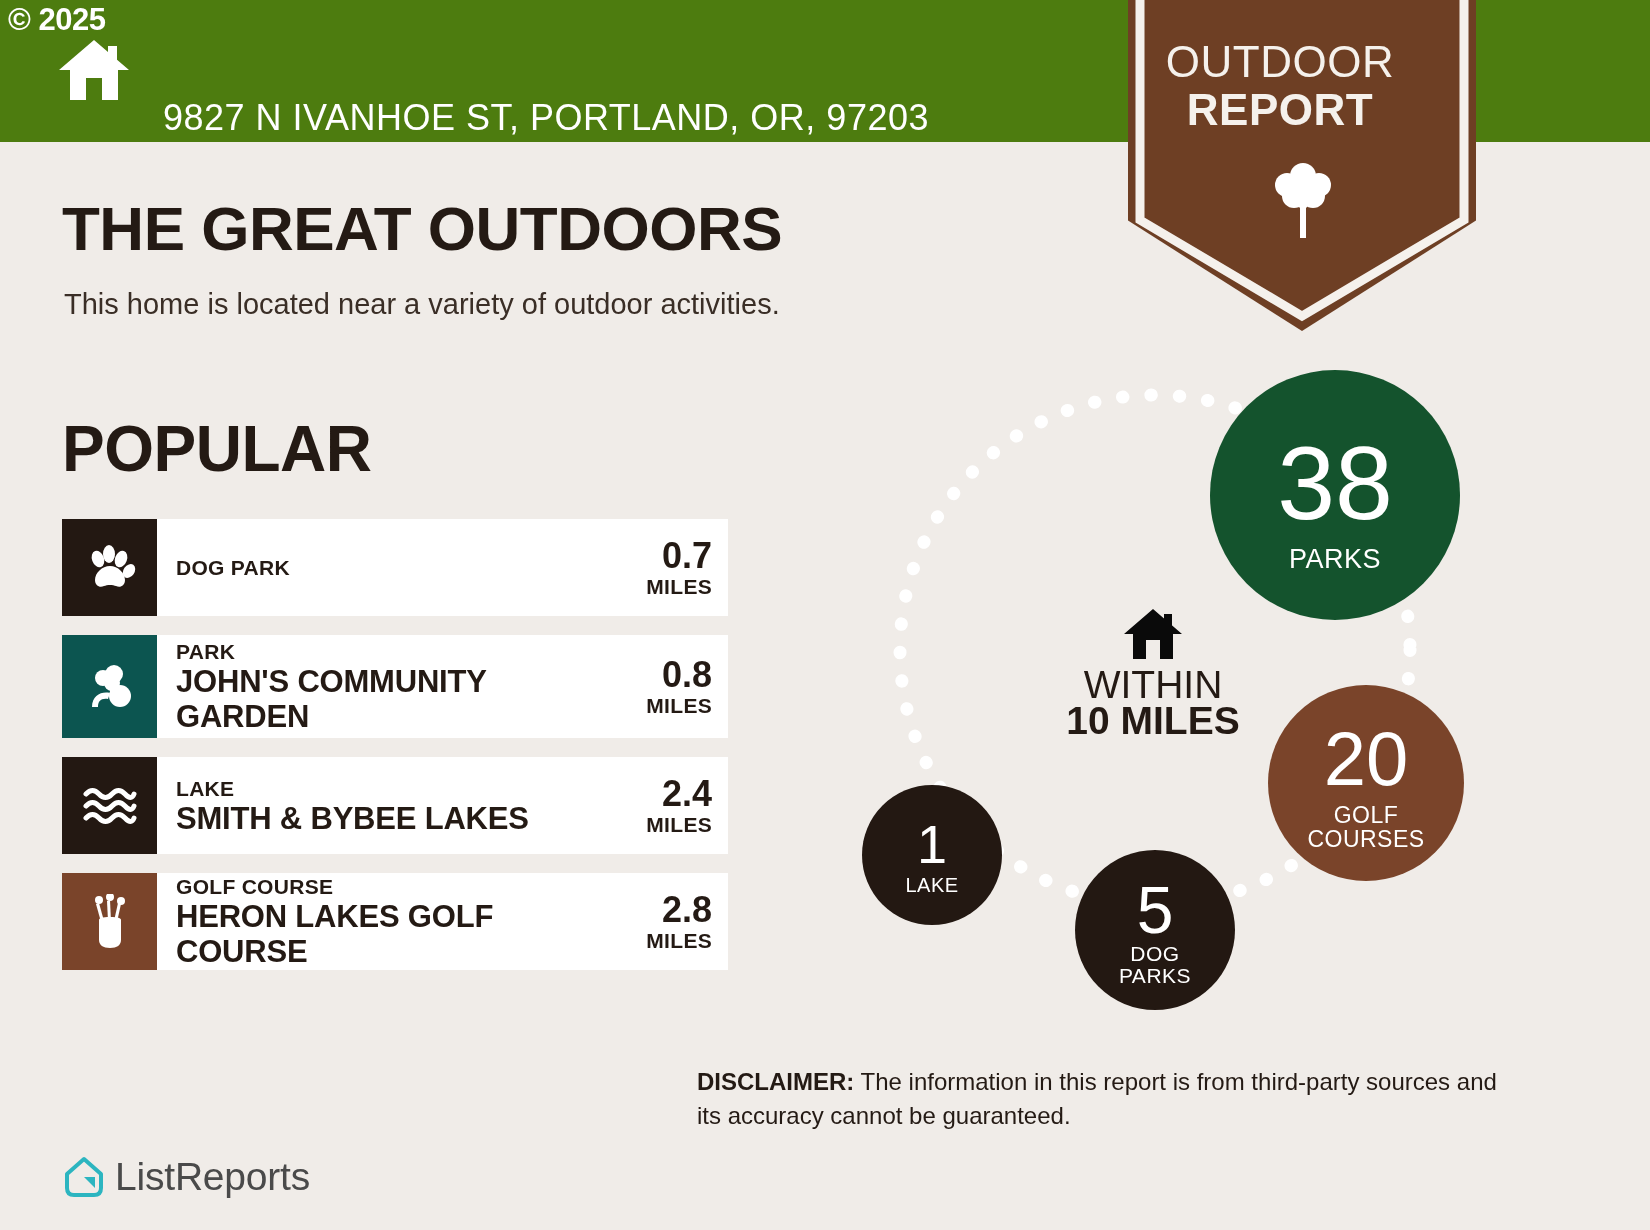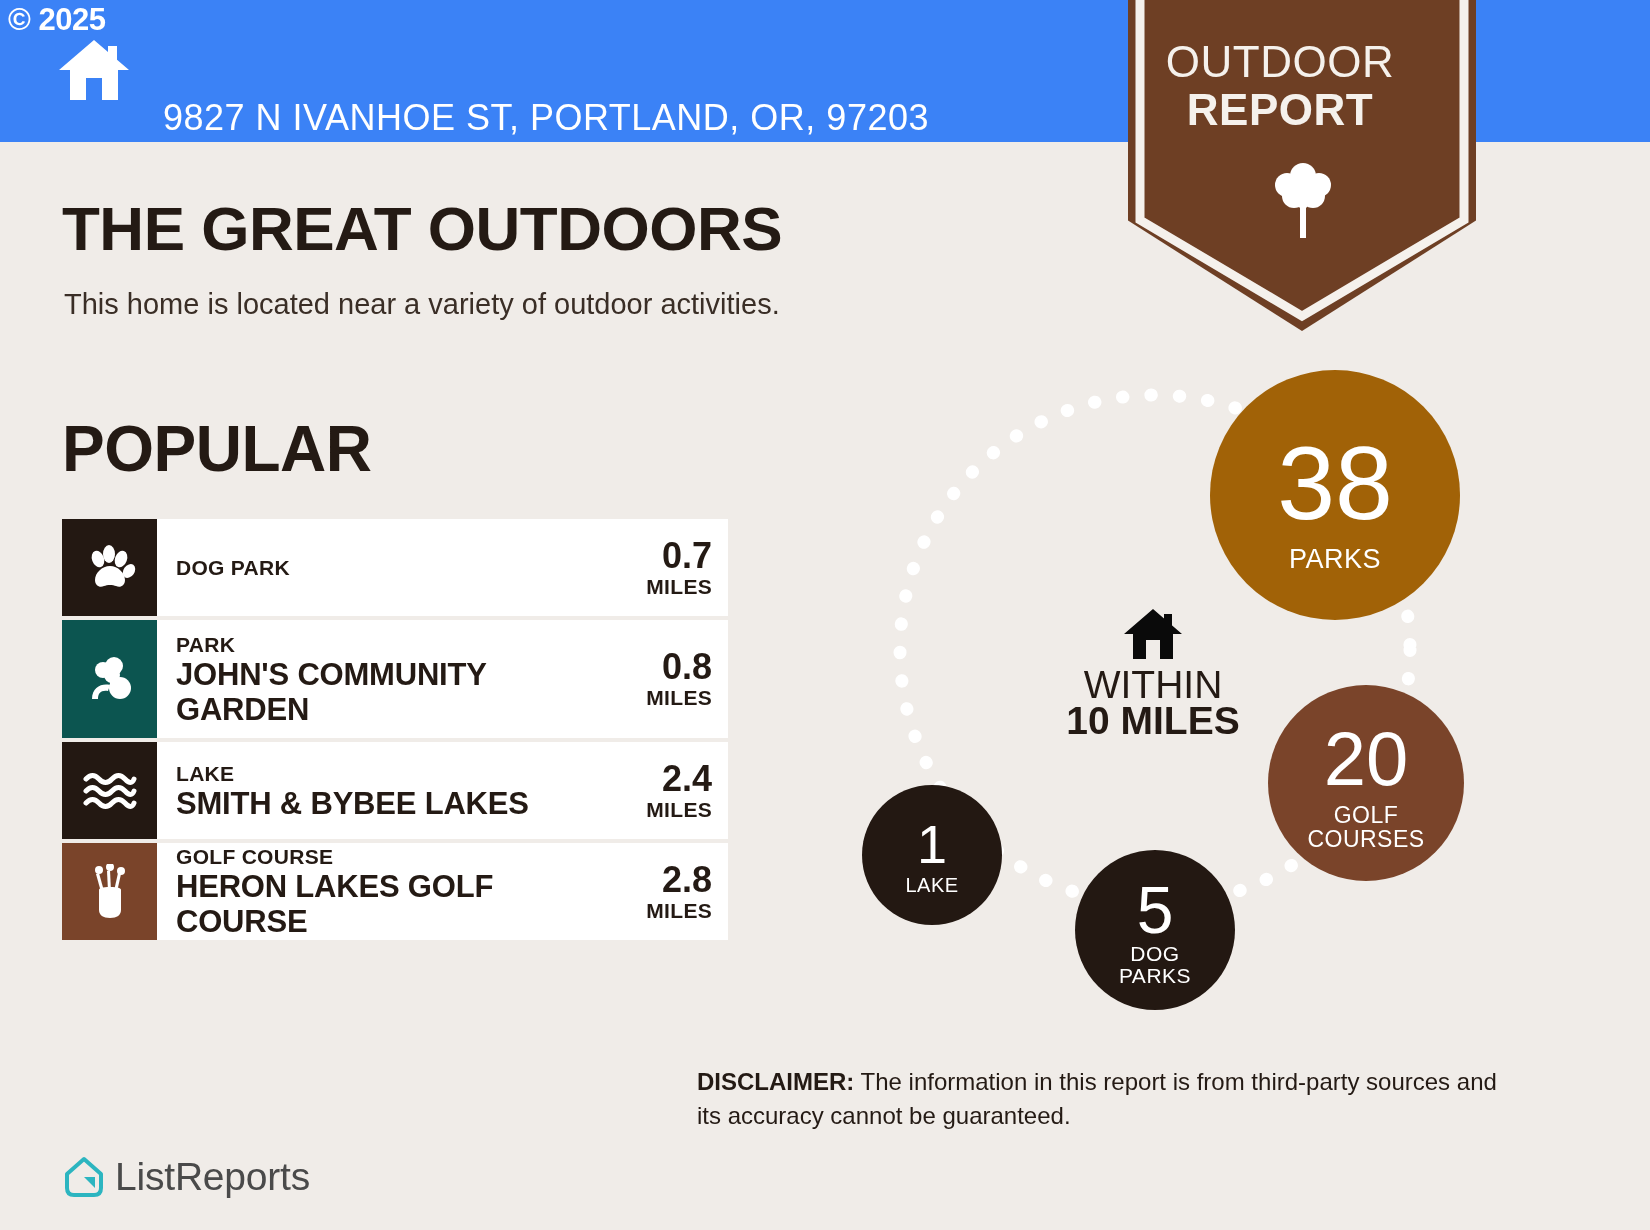--- a/index.html
+++ b/index.html
@@ -13,21 +13,21 @@
     font-family: "Liberation Sans", sans-serif;
     position: relative;
     color: #241a14;
   }
 
   
   #topbar {
     position: absolute;
     left: 0; top: 0;
     width: 1650px; height: 142px;
-    background: #3b82f6;
+    background: #4d7c0f;
     z-index: 2;
   }
   #copyright {
     position: absolute;
     left: 8px; top: 2px;
     font-size: 31px;
     font-weight: bold;
     color: #ffffff;
     letter-spacing: -0.5px;
     font-family: "Liberation Sans", sans-serif;
@@ -116,24 +116,24 @@
   #popular-list {
     position: absolute;
     left: 62px; top: 519px;
     width: 666px;
   }
   .poi-row {
     position: relative;
     display: flex;
     align-items: stretch;
     background: #ffffff;
-    margin-bottom: 4px;
+    margin-bottom: 19px;
     height: 97px;
   }
-  .poi-row.tall { height: 118px; }
+  .poi-row.tall { height: 103px; }
   .poi-icon {
     flex: 0 0 95px;
     width: 95px;
     display: flex;
     align-items: center;
     justify-content: center;
   }
   .poi-icon svg { display: block; }
   .poi-text {
     flex: 1 1 auto;
@@ -202,21 +202,21 @@
   }
   .bubble .lbl {
     font-weight: 400;
     line-height: 1.05;
     letter-spacing: 0.5px;
   }
 
   #b-parks {
     left: 390px; top: 25px;
     width: 250px; height: 250px;
-    background: #a16207;
+    background: #14532d;
   }
   #b-parks .num { font-size: 104px; margin-top: 14px; }
   #b-parks .lbl { font-size: 27px; margin-top: 10px; }
 
   #b-golf {
     left: 448px; top: 340px;
     width: 196px; height: 196px;
     background: #7a442a;
   }
   #b-golf .num { font-size: 76px; margin-top: 6px; }

